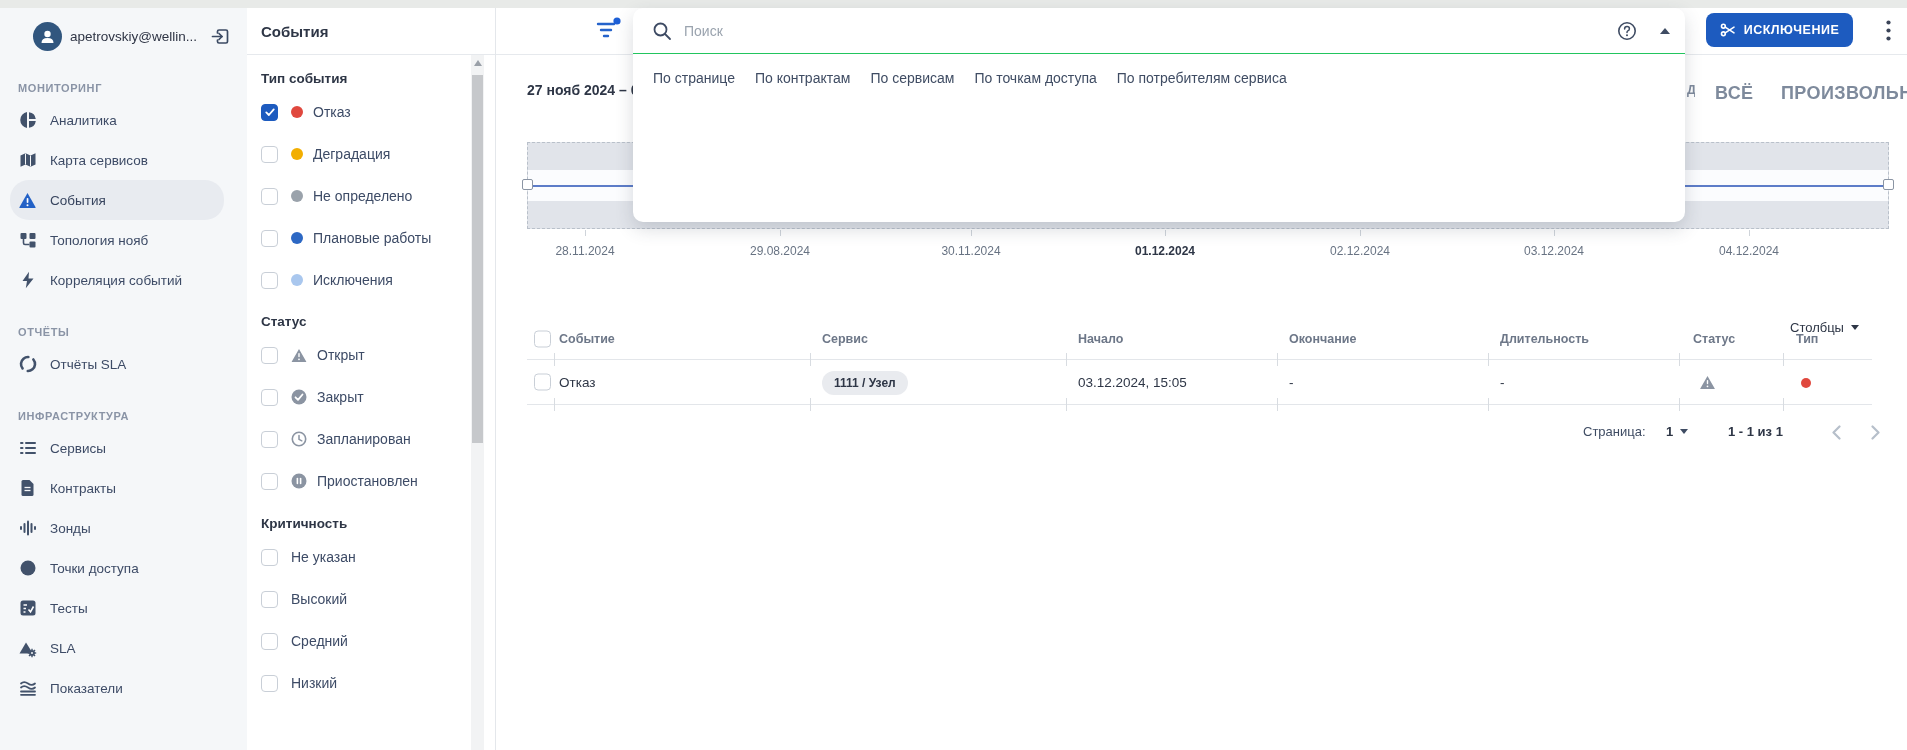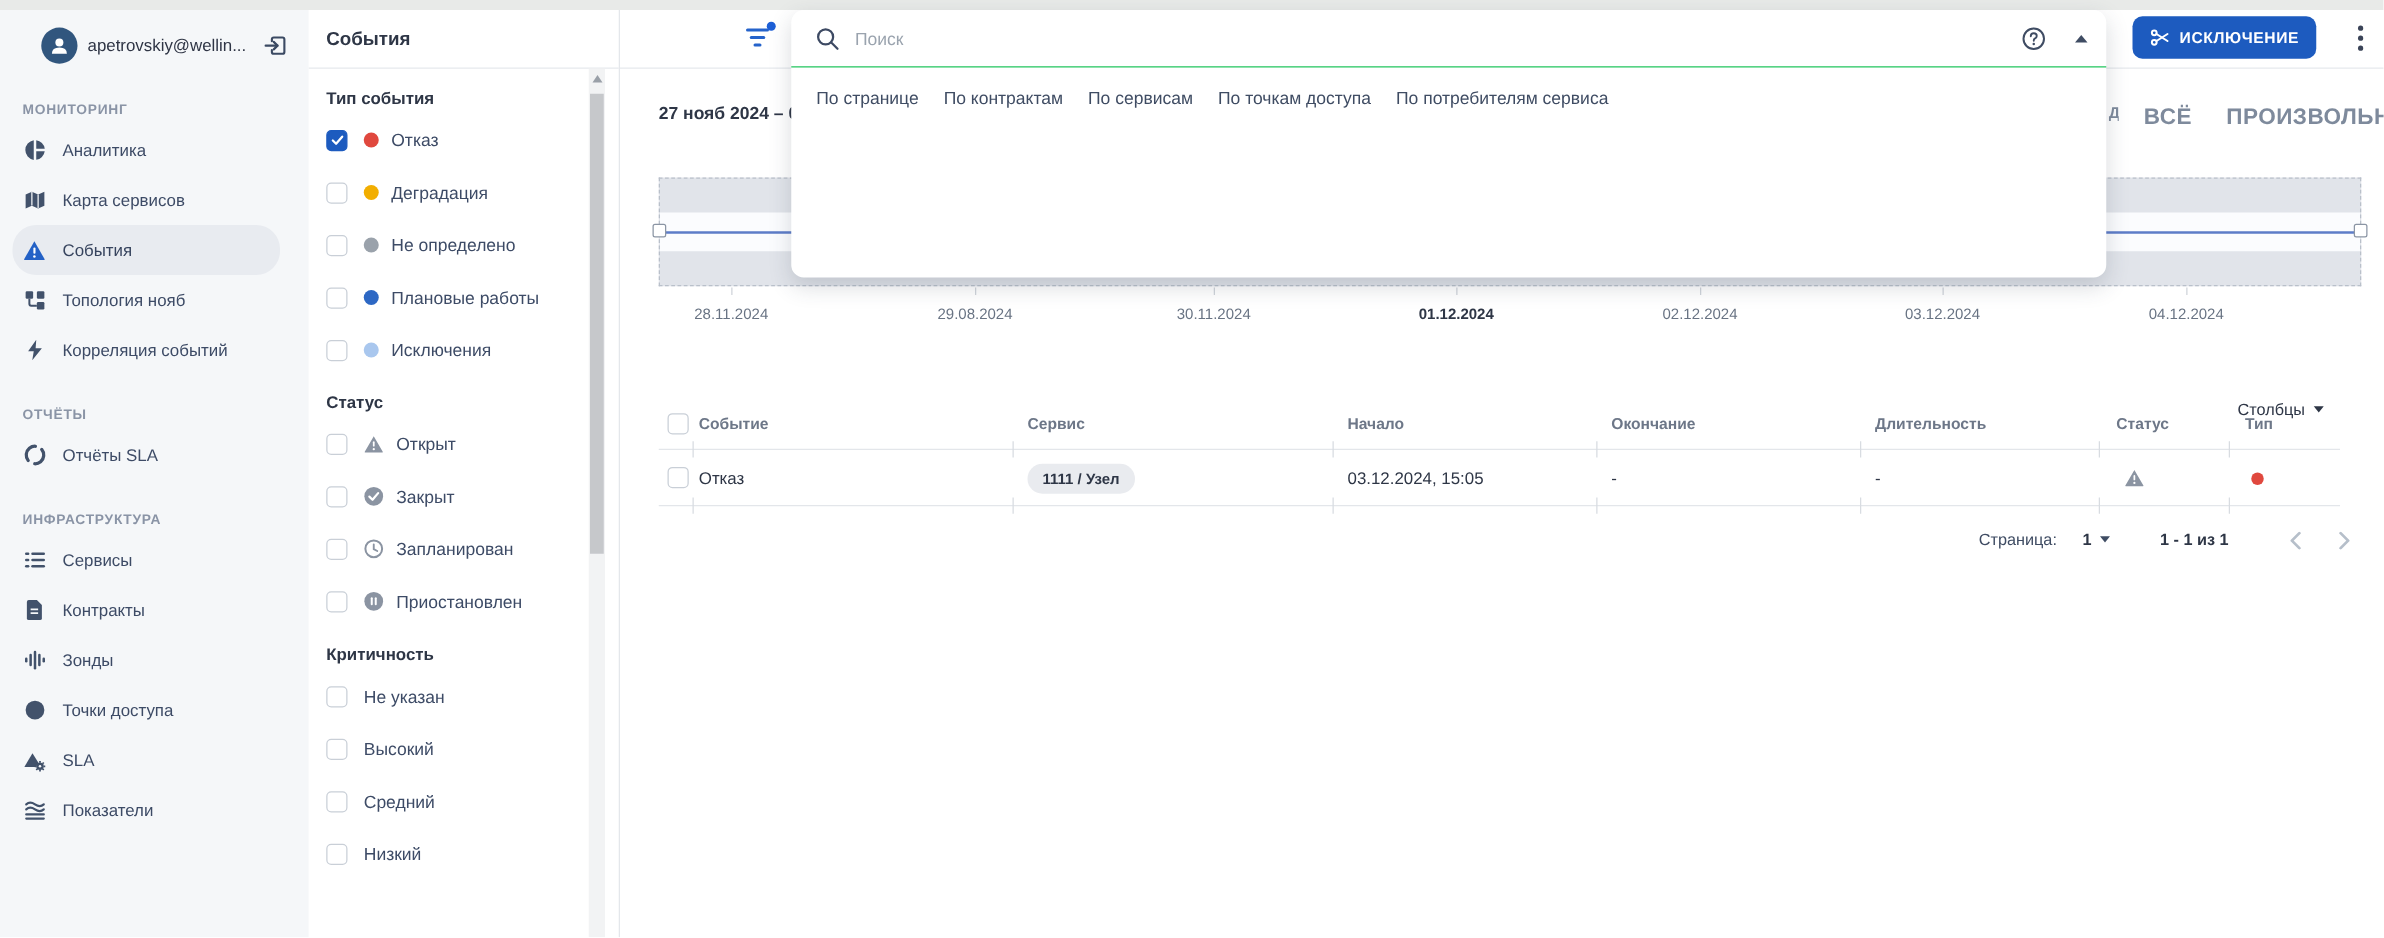--- a/index.html
+++ b/index.html
@@ -221,20 +221,32 @@
       </span>
       <span class="lbl">Зонды</span>
     </div>
     <div class="side-item">
       <span class="ic">
         <svg width="18" height="18" viewBox="0 0 18 18">
             <circle cx="9" cy="9" r="7.5" fill="#42526b"></circle>
           </svg>
       </span>
       <span class="lbl">Точки доступа</span>
+    </div>
+    <div class="side-item">
+      <span class="ic">
+        <svg width="18" height="18" viewBox="0 0 18 18">
+            <rect x="1.5" y="1.5" width="15" height="15" rx="2.5" fill="#42526b"></rect>
+            <line x1="4.5" y1="6" x2="8" y2="6" stroke="#fff" stroke-width="1.5"></line>
+            <line x1="4.5" y1="9.5" x2="7" y2="9.5" stroke="#fff" stroke-width="1.5"></line>
+            <line x1="4.5" y1="13" x2="6.5" y2="13" stroke="#fff" stroke-width="1.5"></line>
+            <polyline points="9.5,10.5 11.5,12.8 14.5,7.5" fill="none" stroke="#fff" stroke-width="1.6"></polyline>
+          </svg>
+      </span>
+      <span class="lbl">Тесты</span>
     </div>
     <div class="side-item">
       <span class="ic">
         <svg width="19" height="19" viewBox="0 0 19 19">
             <path d="M1.5 14.5 L8 3.5 L13 11.5 L10.5 14.5 Z" fill="#42526b"></path>
             <circle cx="14" cy="14" r="3" fill="#42526b"></circle>
             <circle cx="14" cy="14" r="1" fill="#f5f7f9"></circle>
             <g stroke="#42526b" stroke-width="1.4">
               <line x1="14" y1="9.8" x2="14" y2="11.2"></line>
               <line x1="14" y1="16.8" x2="14" y2="18.2"></line>

